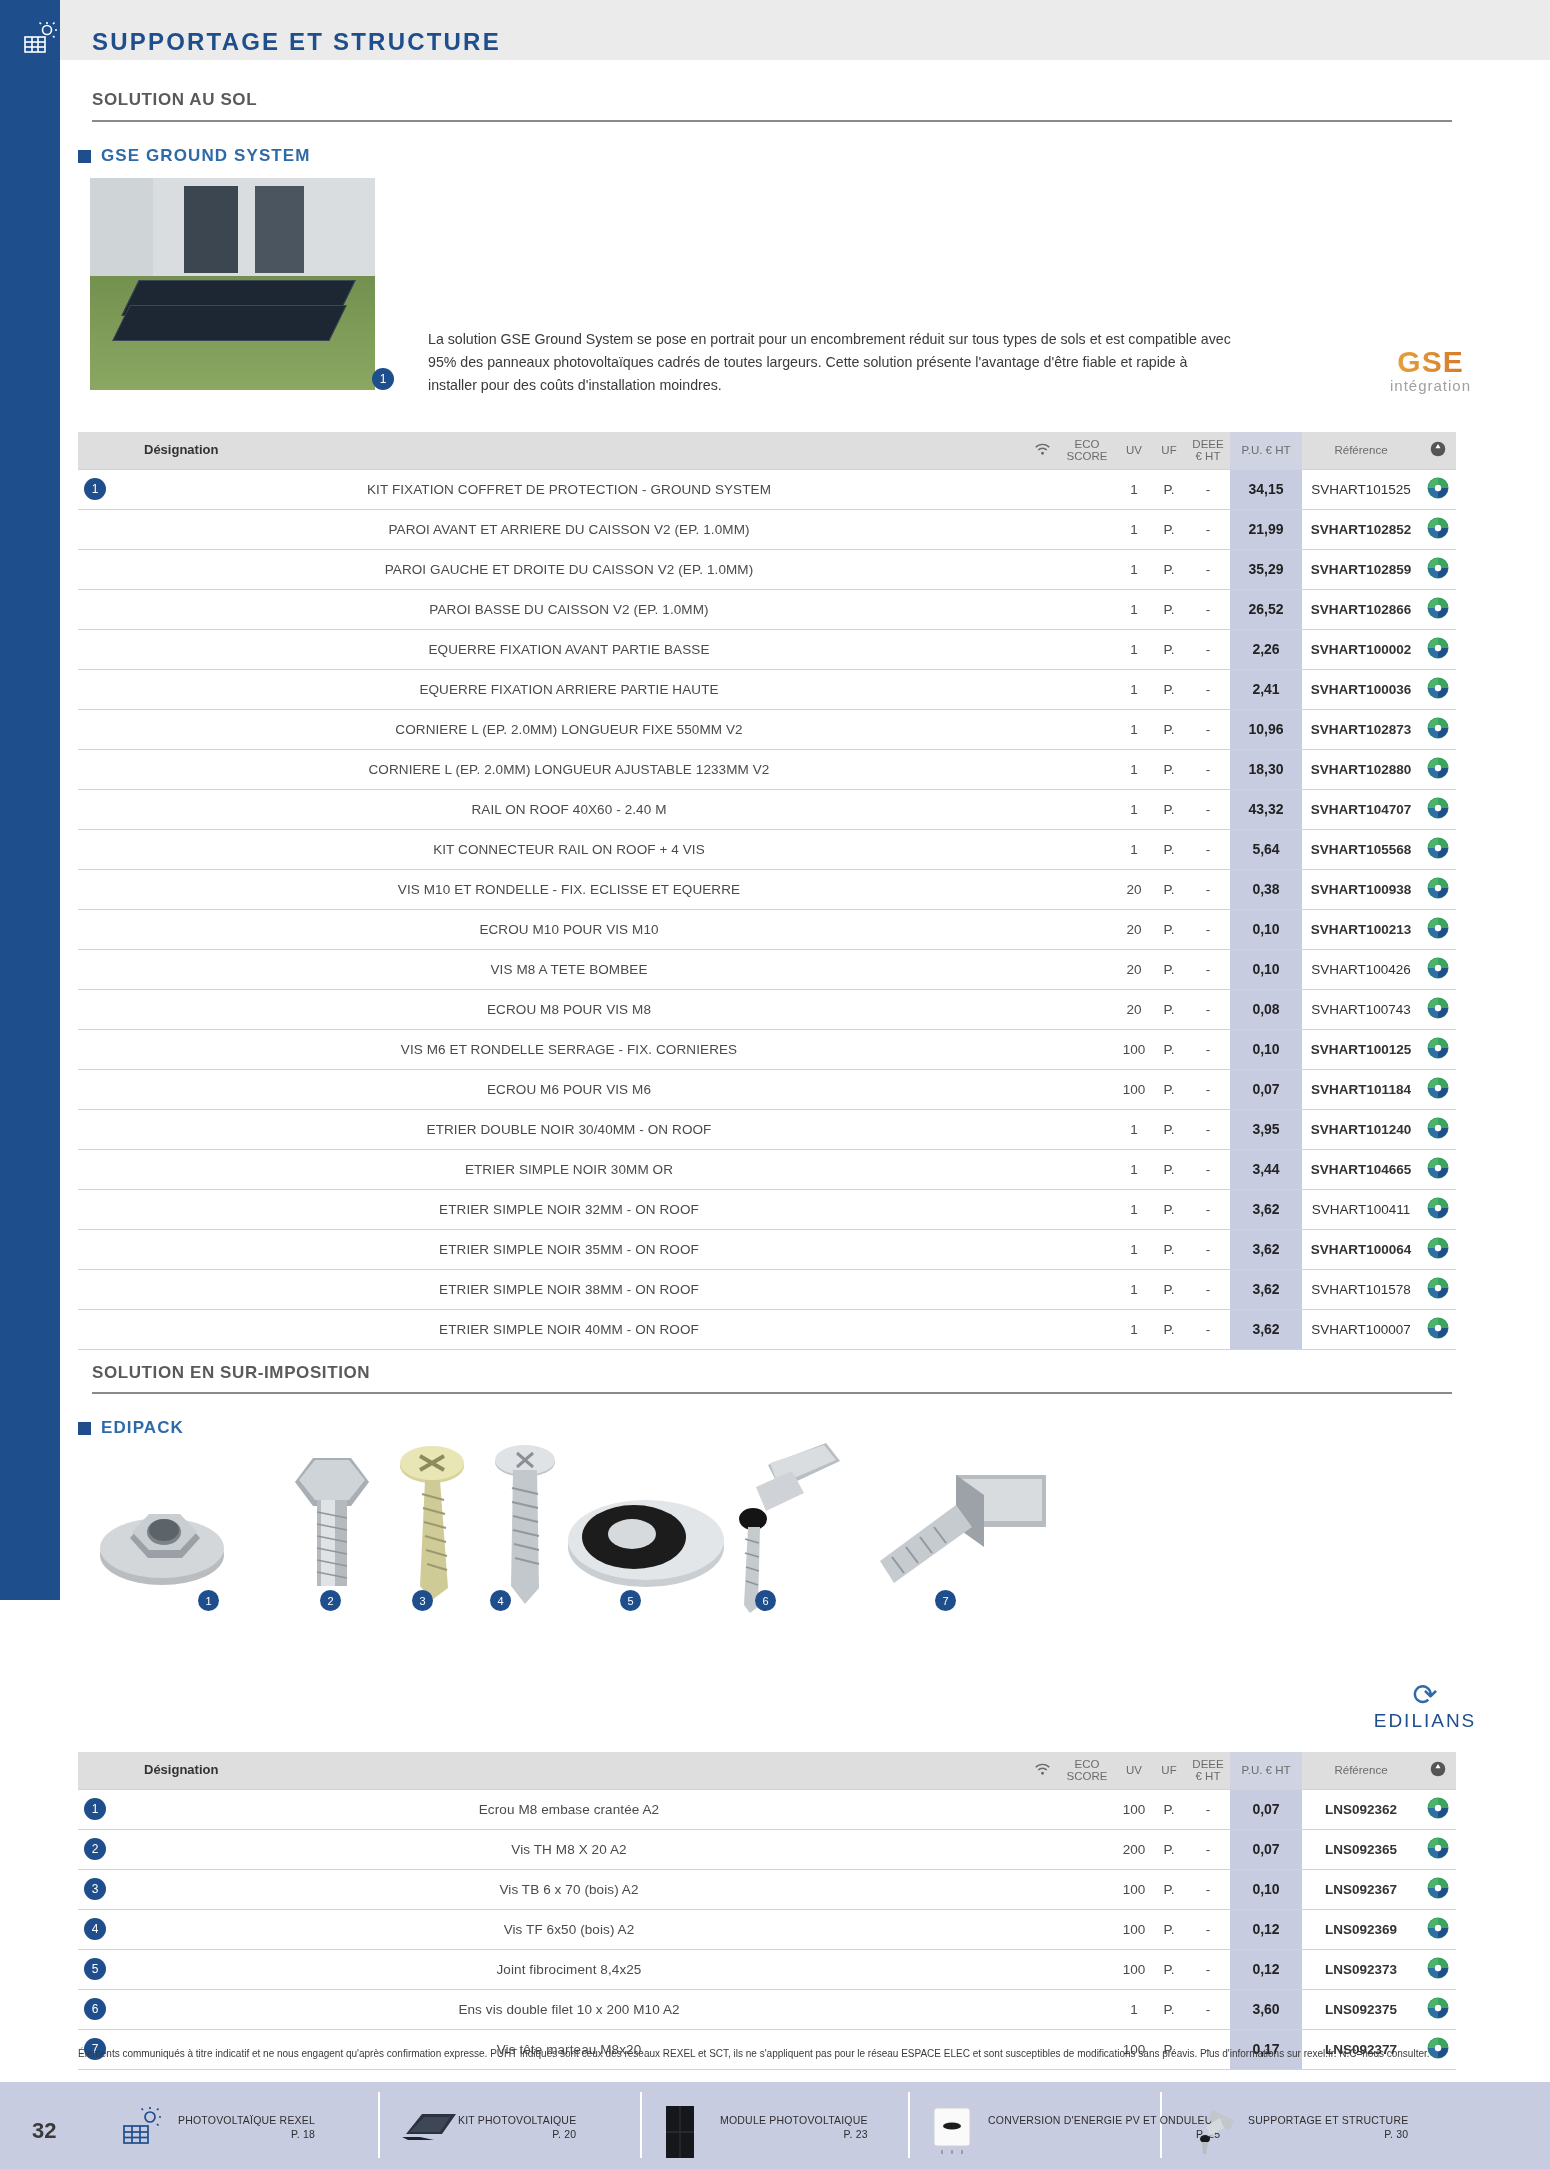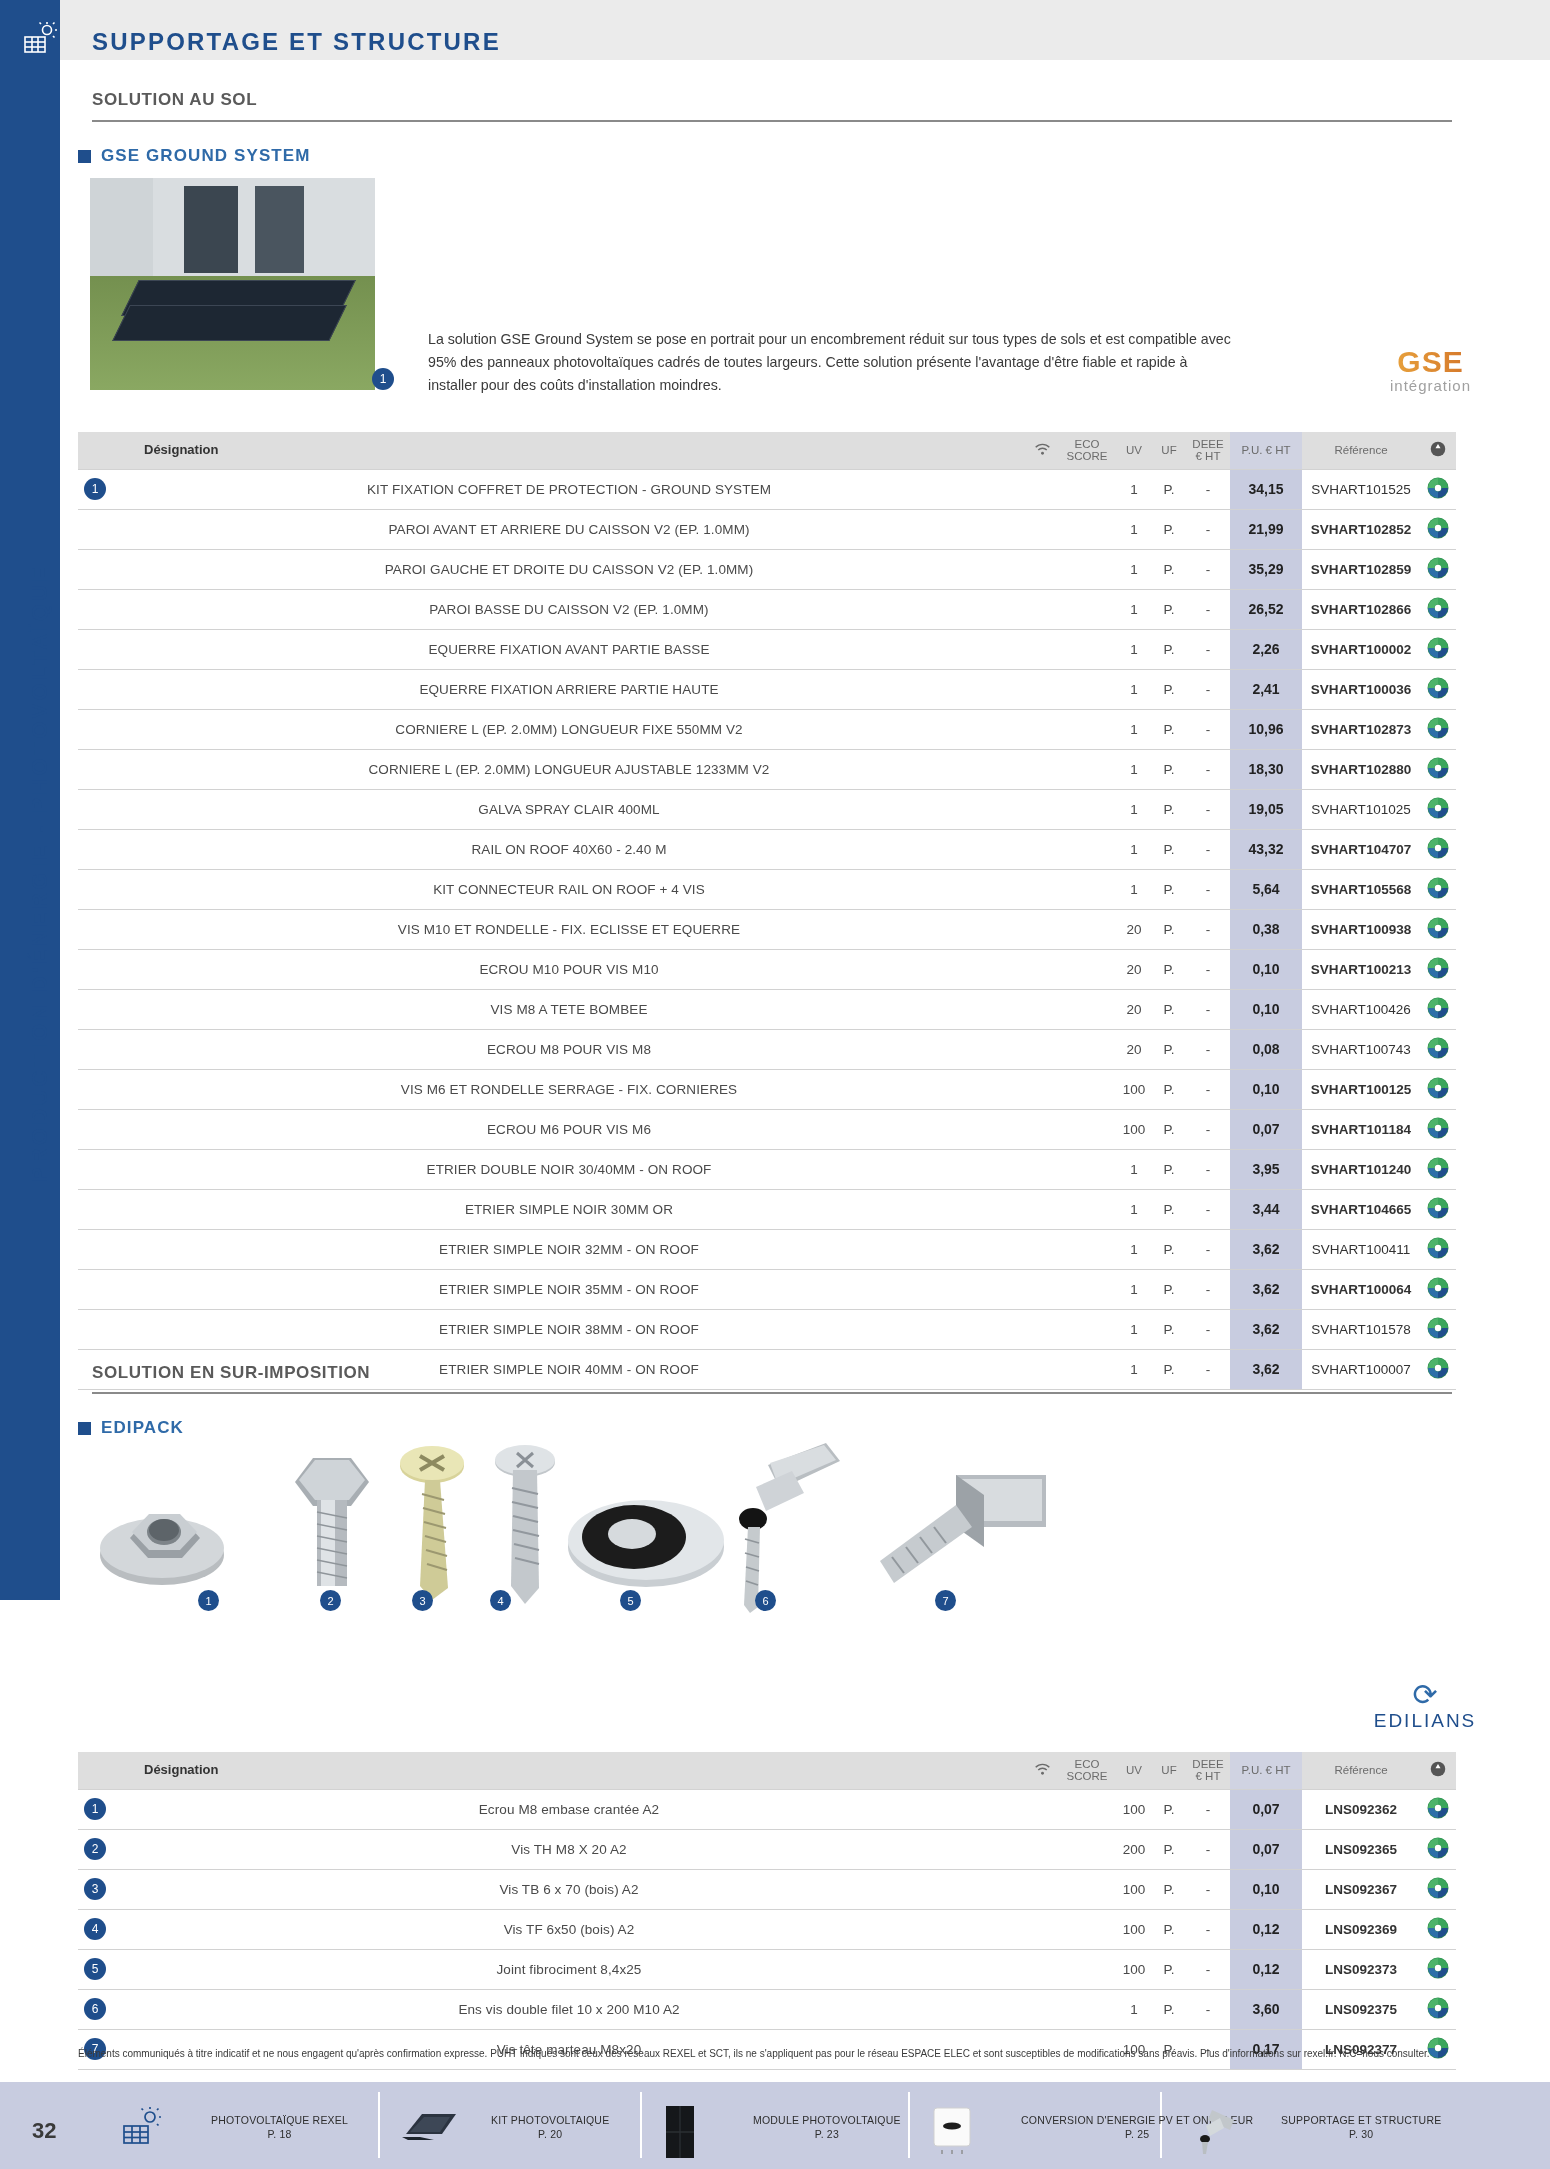--- a/index.html
+++ b/index.html
@@ -180,23 +180,22 @@
   }
   #footer-page {
     position: absolute; left: 32px; top: 2118px;
     font-size: 22px; font-weight: bold; color: #3a3a3a;
   }
   .fnav {
     position: absolute; top: 2096px; height: 62px;
     display: flex; align-items: center; gap: 12px;
   }
   .fnav .lbl {
-    font-size: 10.5px; color: #2e2e2e; text-align: center; line-height: 1.35;
+    font-size: 10.5px; color: #2e2e2e; text-align: right; line-height: 1.35;
     letter-spacing: 0.2px;
-    margin-left: 33px;
   }
   .fdiv {
     position: absolute; top: 2092px; width: 2px; height: 66px; background: #ffffff;
   }
   .ficon { width: 46px; height: 46px; }
 </style>
 </head>
 <body>
 
 <div id="left-rail-top"></div>
@@ -432,39 +431,20 @@
             <circle cx="11" cy="11" r="10.5" fill="#2f8f4e"></circle>
             <path d="M11 1 A10 10 0 0 1 21 11 L14.5 11 A3.5 3.5 0 0 0 11 7.5 Z" fill="#3aa65c"></path>
             <path d="M21 11 A10 10 0 0 1 11 21 L11 14.5 A3.5 3.5 0 0 0 14.5 11 Z" fill="#1f4e8c"></path>
             <path d="M11 21 A10 10 0 0 1 1 11 L7.5 11 A3.5 3.5 0 0 0 11 14.5 Z" fill="#2d6fa8"></path>
             <path d="M1 11 A10 10 0 0 1 11 1 L11 7.5 A3.5 3.5 0 0 0 7.5 11 Z" fill="#4cb36a"></path>
             <circle cx="11" cy="11" r="3.2" fill="#ffffff"></circle>
           </svg></td>
       </tr>
       <tr>
         <td class="c-num"></td>
-        <td class="c-desig">GALVA SPRAY CLAIR 400ML</td>
-        <td class="c-wifi"></td>
-        <td class="c-eco"></td>
-        <td class="c-uv">1</td>
-        <td class="c-uf">P.</td>
-        <td class="c-deee">-</td>
-        <td class="c-pu">19,05</td>
-        <td class="c-ref">SVHART101025</td>
-        <td class="c-leaf"><svg class="leaf" viewBox="0 0 22 22" width="22" height="22">
-            <circle cx="11" cy="11" r="10.5" fill="#2f8f4e"></circle>
-            <path d="M11 1 A10 10 0 0 1 21 11 L14.5 11 A3.5 3.5 0 0 0 11 7.5 Z" fill="#3aa65c"></path>
-            <path d="M21 11 A10 10 0 0 1 11 21 L11 14.5 A3.5 3.5 0 0 0 14.5 11 Z" fill="#1f4e8c"></path>
-            <path d="M11 21 A10 10 0 0 1 1 11 L7.5 11 A3.5 3.5 0 0 0 11 14.5 Z" fill="#2d6fa8"></path>
-            <path d="M1 11 A10 10 0 0 1 11 1 L11 7.5 A3.5 3.5 0 0 0 7.5 11 Z" fill="#4cb36a"></path>
-            <circle cx="11" cy="11" r="3.2" fill="#ffffff"></circle>
-          </svg></td>
-      </tr>
-      <tr>
-        <td class="c-num"></td>
         <td class="c-desig">RAIL ON ROOF 40X60 - 2.40 M</td>
         <td class="c-wifi"></td>
         <td class="c-eco"></td>
         <td class="c-uv">1</td>
         <td class="c-uf">P.</td>
         <td class="c-deee">-</td>
         <td class="c-pu">43,32</td>
         <td class="c-ref b">SVHART104707</td>
         <td class="c-leaf"><svg class="leaf" viewBox="0 0 22 22" width="22" height="22">
             <circle cx="11" cy="11" r="10.5" fill="#2f8f4e"></circle>

